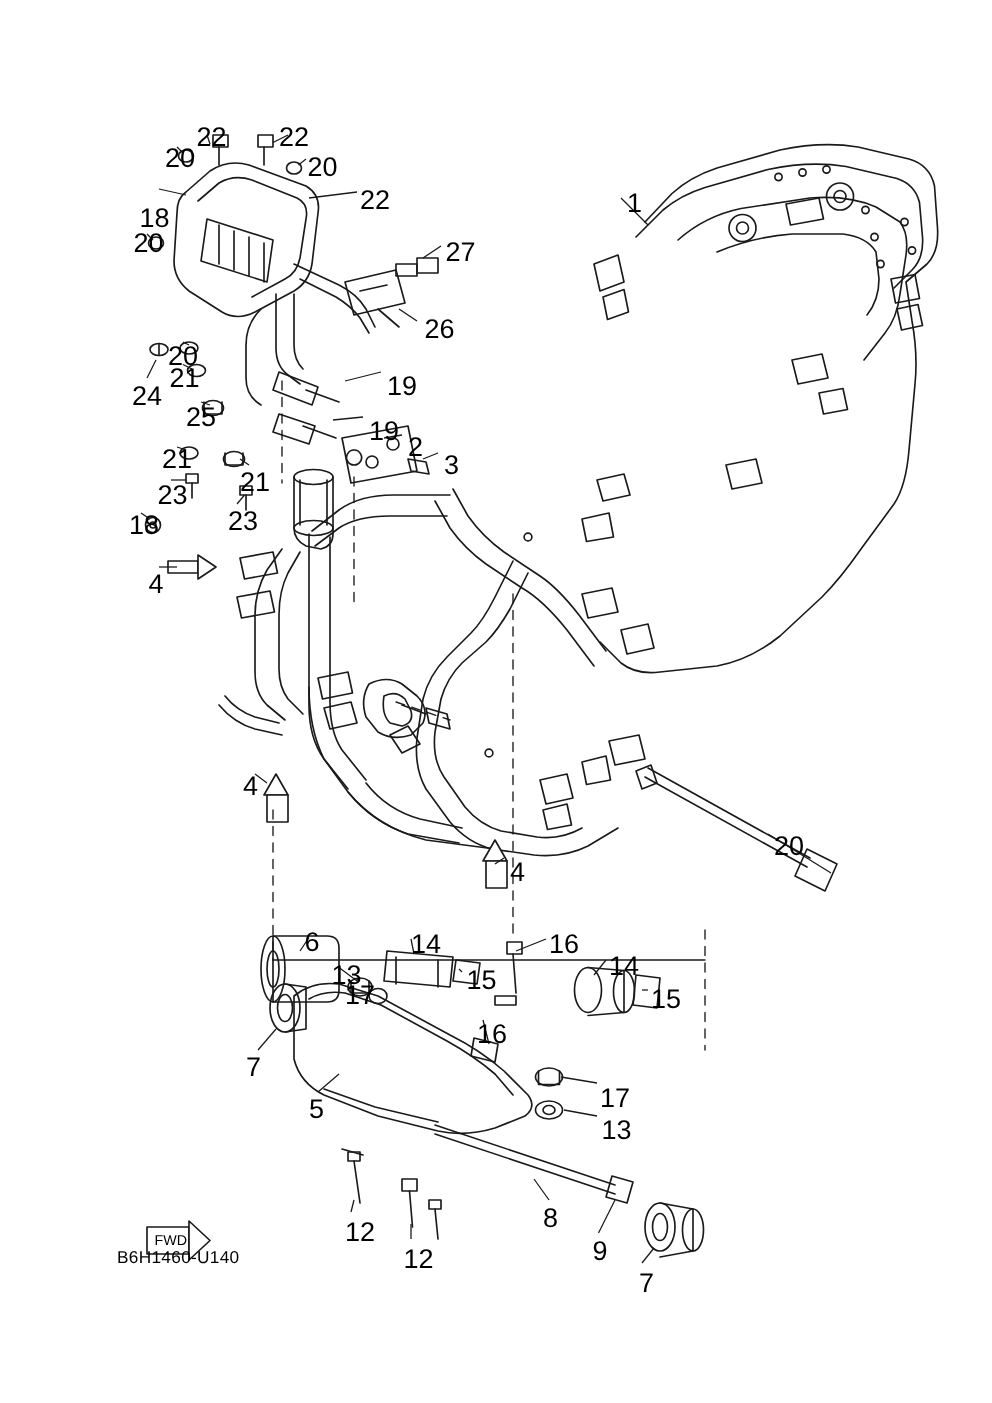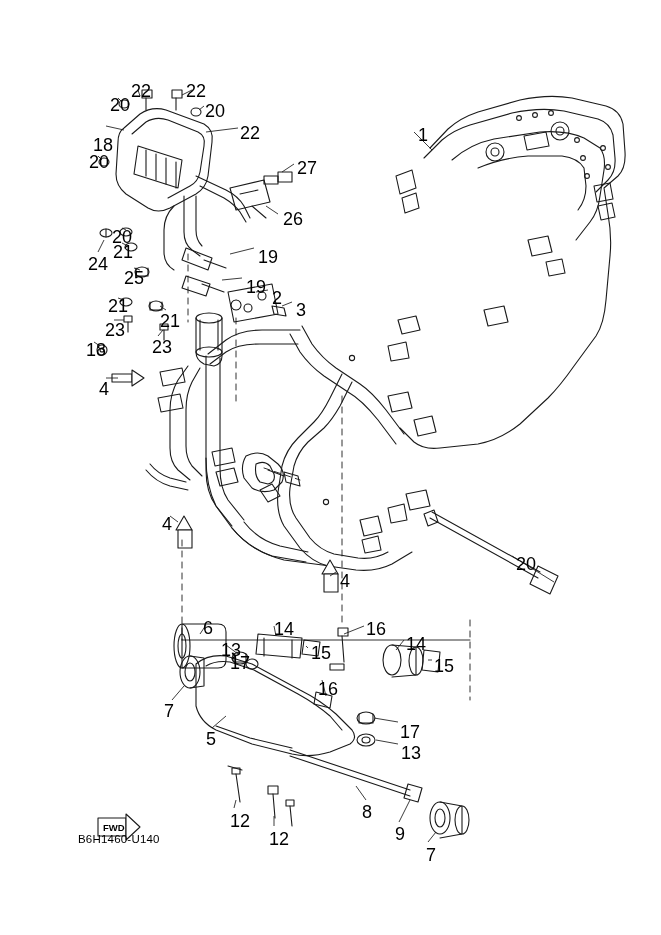--- a/index.html
+++ b/index.html
@@ -36,21 +36,21 @@
     font-size: 11.5px;
     letter-spacing: 0.2px;
     color: #000;
     white-space: nowrap;
     font-family: "Liberation Sans", sans-serif;
     text-align: center;
   }
   .fwd-label {
     position: absolute;
     font-size: 9.5px;
-    font-weight: bold;
+    font-weight: normal;
     color: #000;
     font-family: "Liberation Sans", sans-serif;
   }
 </style>
 </head>
 <body>
 
 <div id="diagram-root">
 
   <svg class="art" viewBox="0 0 661 935" aria-hidden="true">

